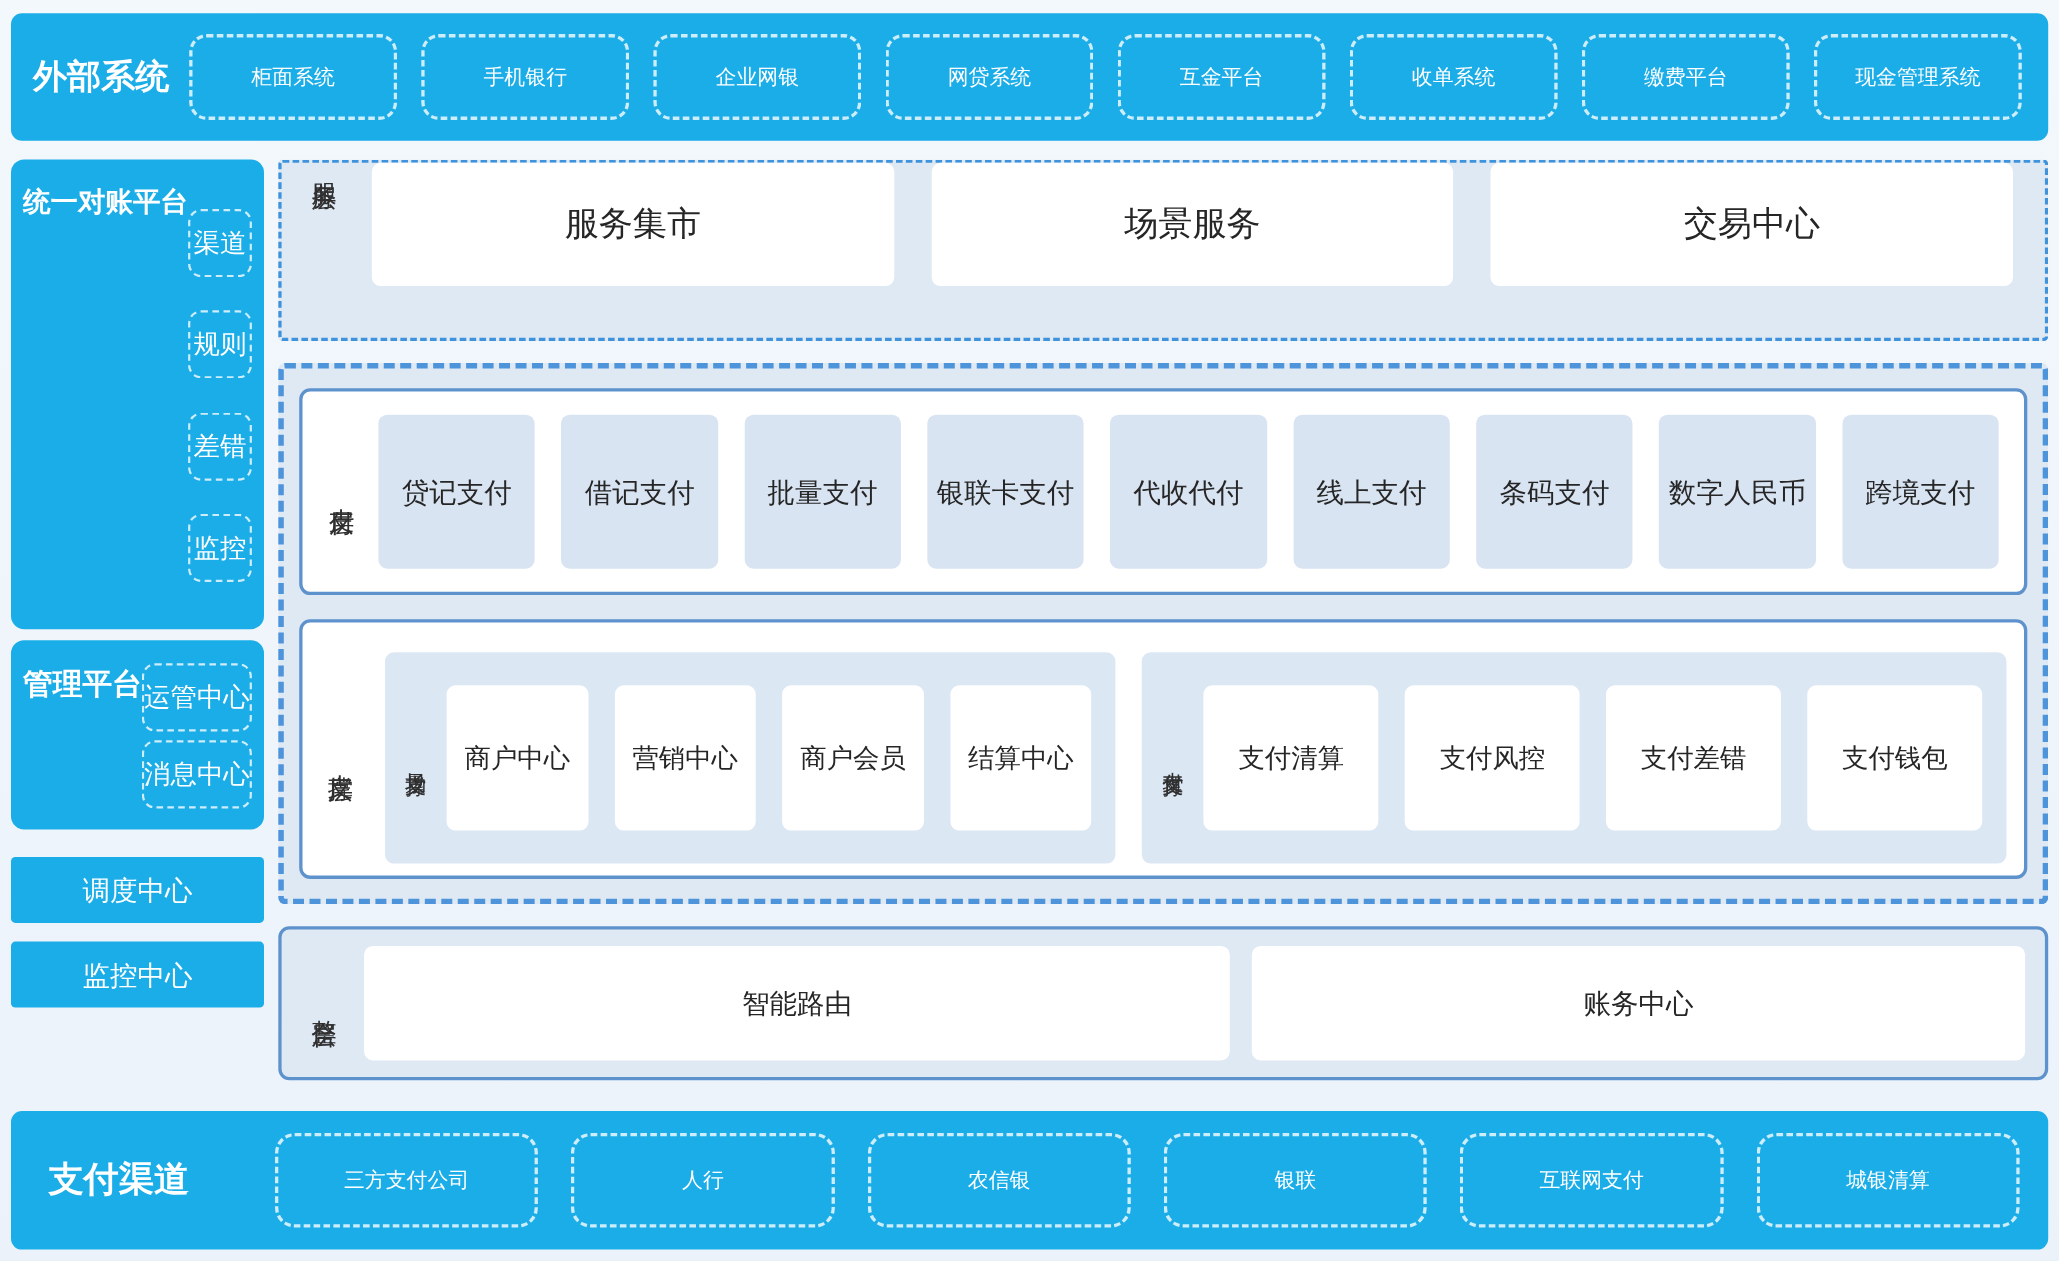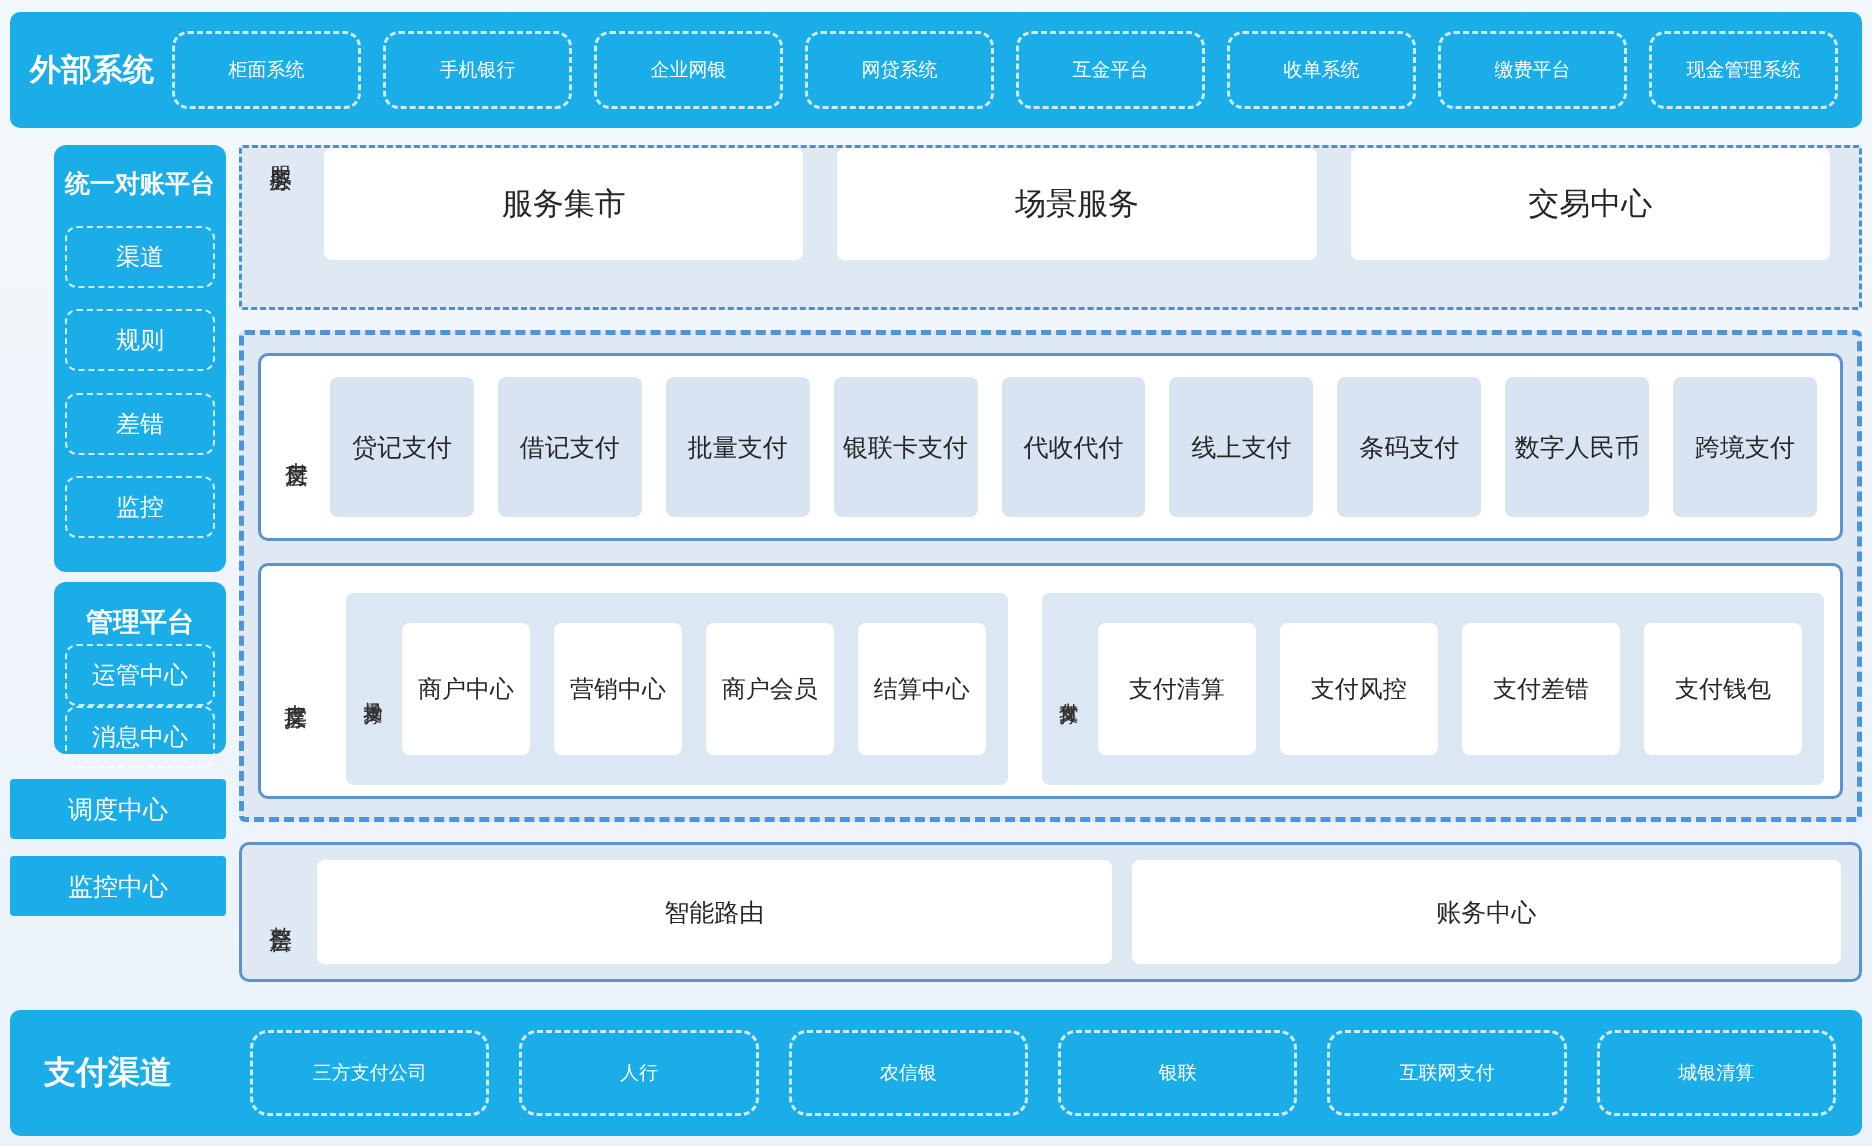--- a/index.html
+++ b/index.html
@@ -32,23 +32,22 @@
     border-radius:16px;
     color:#fff; font-size:19px; font-weight:400;
     display:flex; align-items:center; justify-content:center;
     white-space:nowrap;
   }
   
   .middle { display:flex; gap:13px; height:840px; }
   .left-col { flex:0 0 156px; display:flex; flex-direction:column; }
   .side-box {
     border-radius:12px;
-    display:flex; flex-direction:column;
+    display:flex; flex-direction:row;
     padding:14px 11px 12px 11px;
-    margin-left:44px;
   }
   .side-box .side-title {
     color:#fff; font-weight:bold; text-align:center;
     white-space:nowrap; padding:8px 0 4px 0;
   }
   .side-box .side-items {
     flex:1; display:flex; flex-direction:column;
     justify-content:space-evenly;
   }
   .side-dashed {
@@ -102,21 +101,21 @@
     border:3px solid #5E92CC; border-radius:10px;
     display:flex; align-items:center;
   }
   .payment-box { height:188px; padding:0 16px 0 21px; gap:10px; }
   .tile {
     flex:1; height:140px; margin:0 7px;
     background:#d9e4f2; border-radius:8px;
     display:flex; align-items:center; justify-content:center;
     font-size:25px; color:#262626; white-space:nowrap;
   }
-  .support-box { flex:1; padding:16px 16px 0 20px; gap:34px; }
+  .support-box { flex:1; padding:16px 16px 0 20px; gap:24px; }
   .group {
     background:#dce7f4; border-radius:8px;
     height:192px;
     display:flex; align-items:center;
     padding:0 14px 0 14px; gap:8px;
   }
   .group .v-label { font-size:19px; letter-spacing:1px; }
   .group-a { flex:0.84; }
   .group-b { flex:1; }
   .white-tile {

